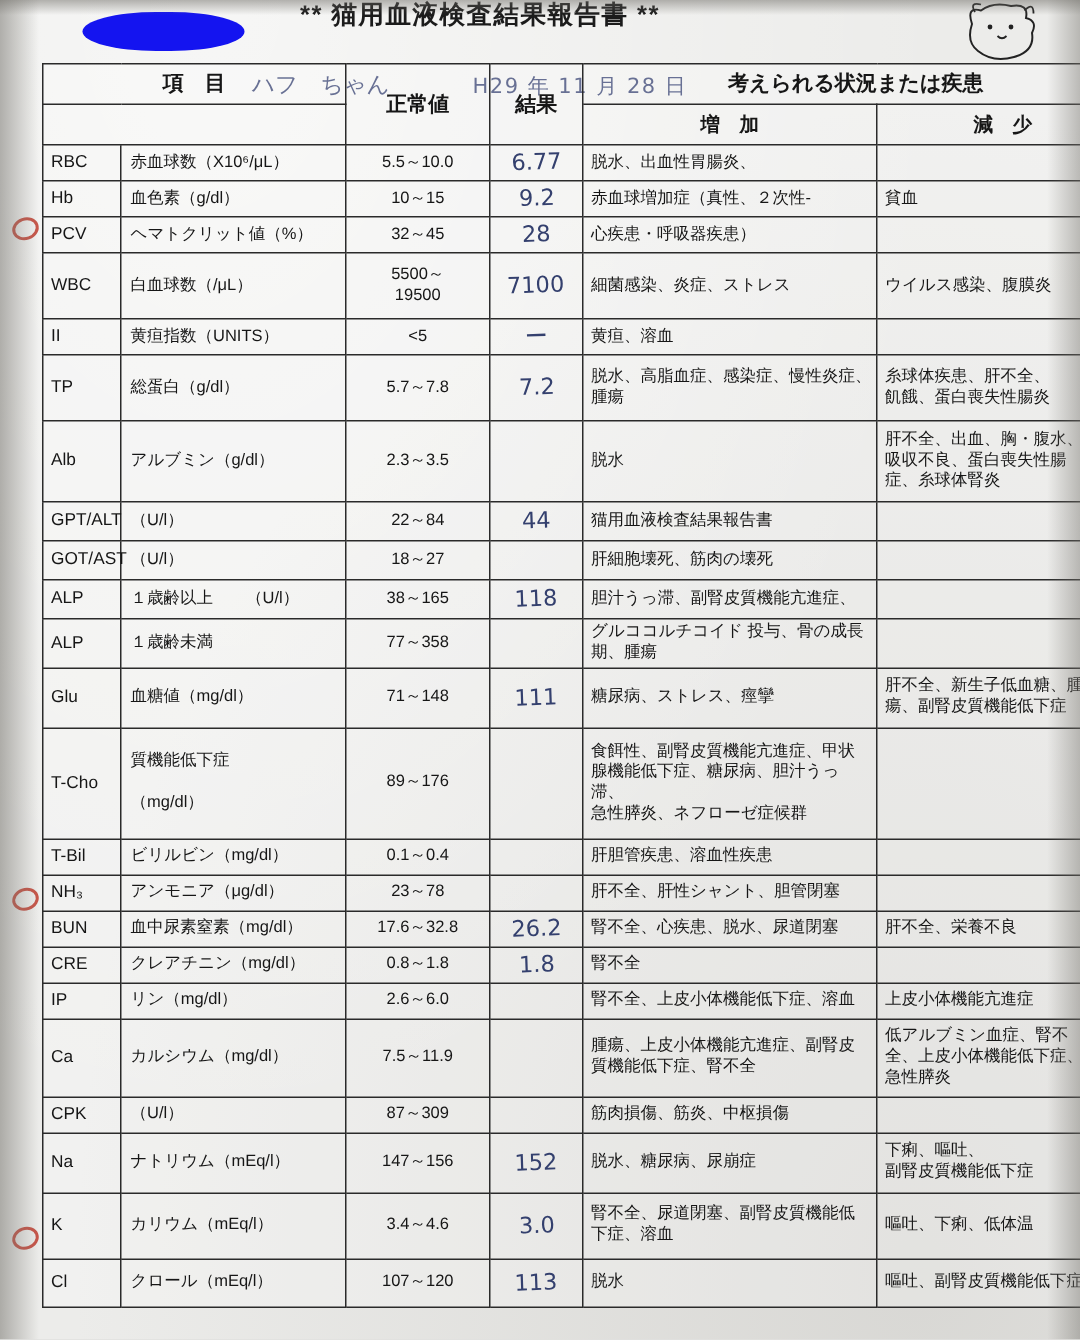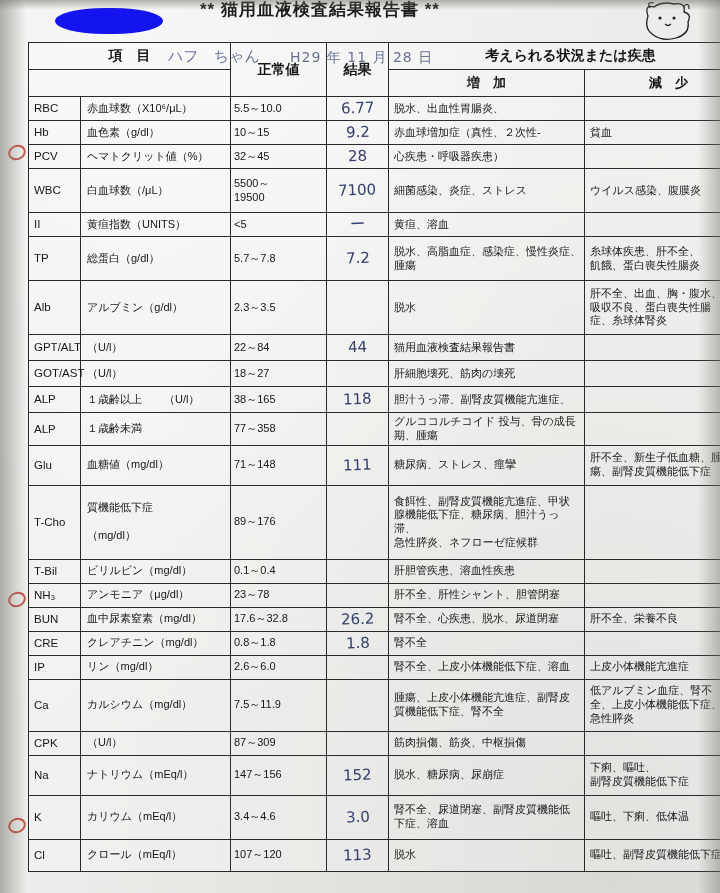--- a/index.html
+++ b/index.html
@@ -35,21 +35,21 @@
   }
   .hand{
     font-family:"DejaVu Sans","Liberation Sans",sans-serif;
     color:#2e3a6b;
     margin-top:31px;
   }
   .hdr-pet{
     position:absolute;left:168px;top:16px;font-size:15px;
   }
   .hdr-date{
-    position:absolute;left:290px;top:18px;font-size:14px;
+    position:absolute;left:315px;top:18px;font-size:14px;
     letter-spacing:1px;white-space:nowrap;
   }
   
   #doodle{position:absolute;right:14px;top:-2px;width:70px;height:44px;}
 
   
   table{
     position:absolute;left:28px;top:42px;
     border-collapse:collapse;
     width:664px;
@@ -60,21 +60,21 @@
     border:1px solid #2a2a2a;
     font-size:11px;
     color:#161616;
     padding:2px 3px;
     vertical-align:middle;
     line-height:1.25;
   }
   th{font-weight:bold;font-size:14px;text-align:center;}
   .c-abbr{width:52px;text-align:left;padding-left:5px;font-size:11.5px;}
   .c-name{width:150px;text-align:left;padding-left:6px;}
-  .c-norm{width:96px;}
+  .c-norm{width:96px;text-align:center;}
   .c-res{width:62px;text-align:center;}
   .c-inc{width:200px;text-align:left;padding-left:5px;}
   .c-dec{width:170px;text-align:left;padding-left:5px;}
   .hrow th{height:22px;}
   .res-hand{
     font-family:"DejaVu Sans",sans-serif;
     color:#34406e;font-size:15px;
     transform:rotate(-2deg);
     display:inline-block;
   }

